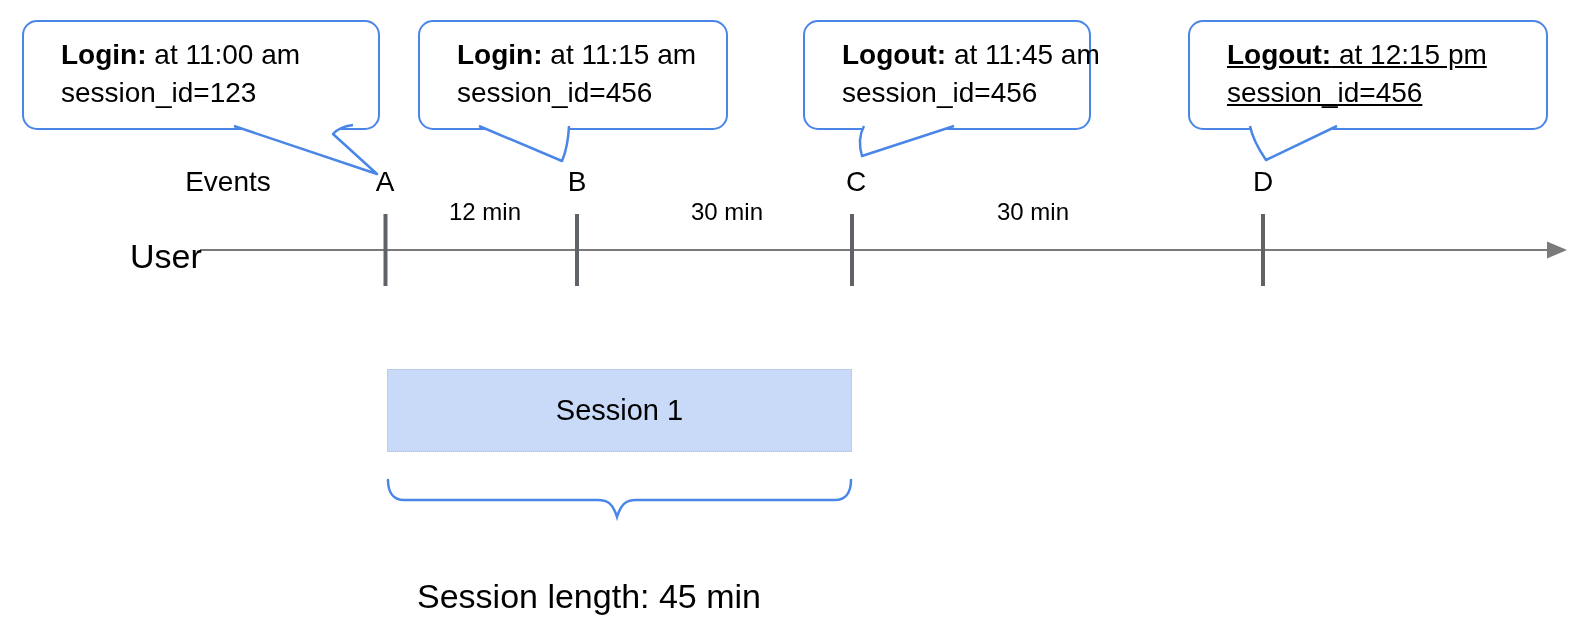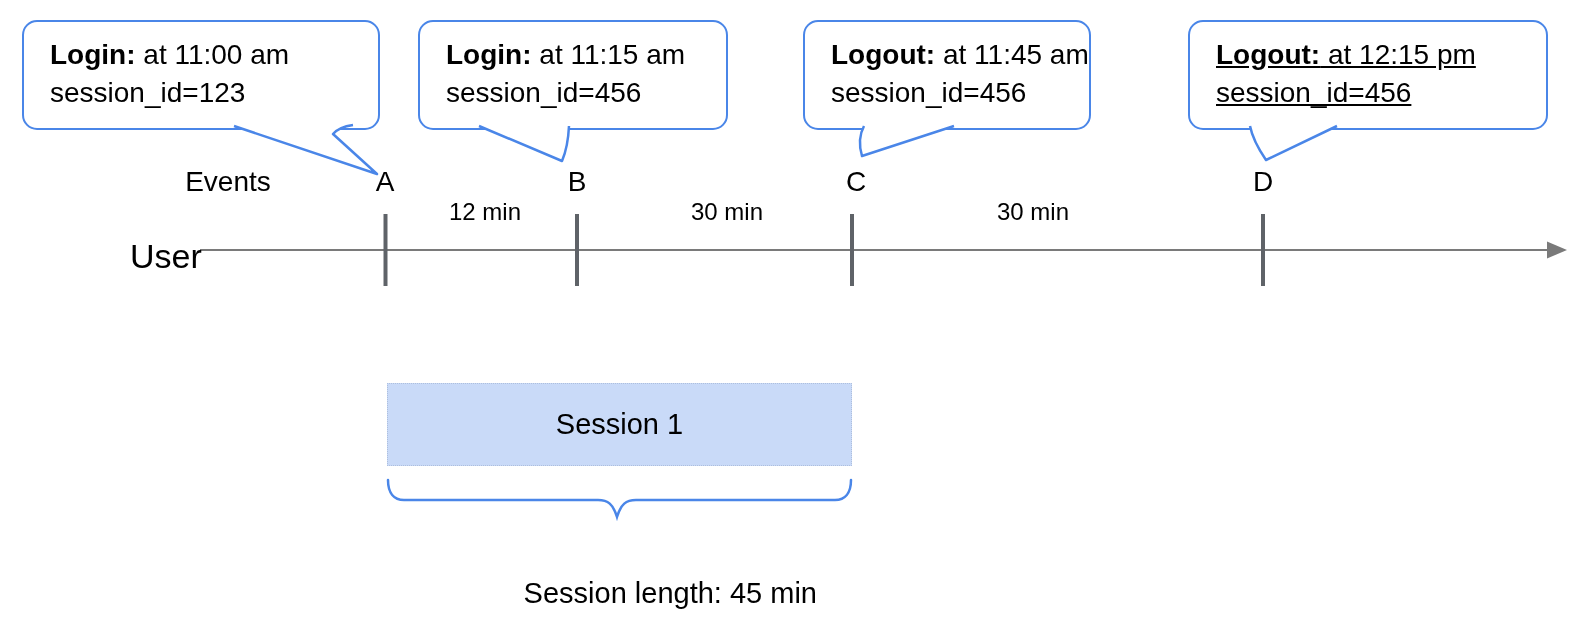--- a/index.html
+++ b/index.html
@@ -18,21 +18,21 @@
   }
   
   .callout {
     position: absolute;
     top: 20px;
     height: 110px;
     border: 2.5px solid #4a86e8;
     border-radius: 15px;
     background: #ffffff;
     box-sizing: border-box;
-    padding: 14px 0 0 26px;
+    padding: 14px 0 0 37px;
   }
   .callout .c-line {
     font-size: 28px;
     line-height: 38px;
     white-space: pre;
   }
   .callout .c-bold { font-weight: bold; }
 
   
   svg.overlay {
@@ -65,38 +65,38 @@
   .user-label {
     position: absolute;
     left: 90px;
     top: 237px;
     font-size: 34px;
     margin-left: 40px;
   }
   .session-block {
     position: absolute;
     left: 387px;
-    top: 383px;
+    top: 369px;
     width: 465px;
     height: 83px;
     background: #c9daf8;
     border: 1px dotted #aebfdd;
     box-sizing: border-box;
     display: flex;
     align-items: center;
     justify-content: center;
     font-size: 29px;
   }
   .session-length-label {
     position: absolute;
     left: 417px;
     top: 577px;
     width: 400px;
-    font-size: 29px;
-    text-align: right;
+    font-size: 34px;
+    text-align: left;
   }
 </style>
 </head>
 <body>
 
 <div class="canvas">
 
   <div class="callout" style="left:22px;width:358px;">
     <div class="c-line"><span class="c-bold">Login:</span><span> at 11:00 am</span></div>
     <div class="c-line">session_id=123</div>

